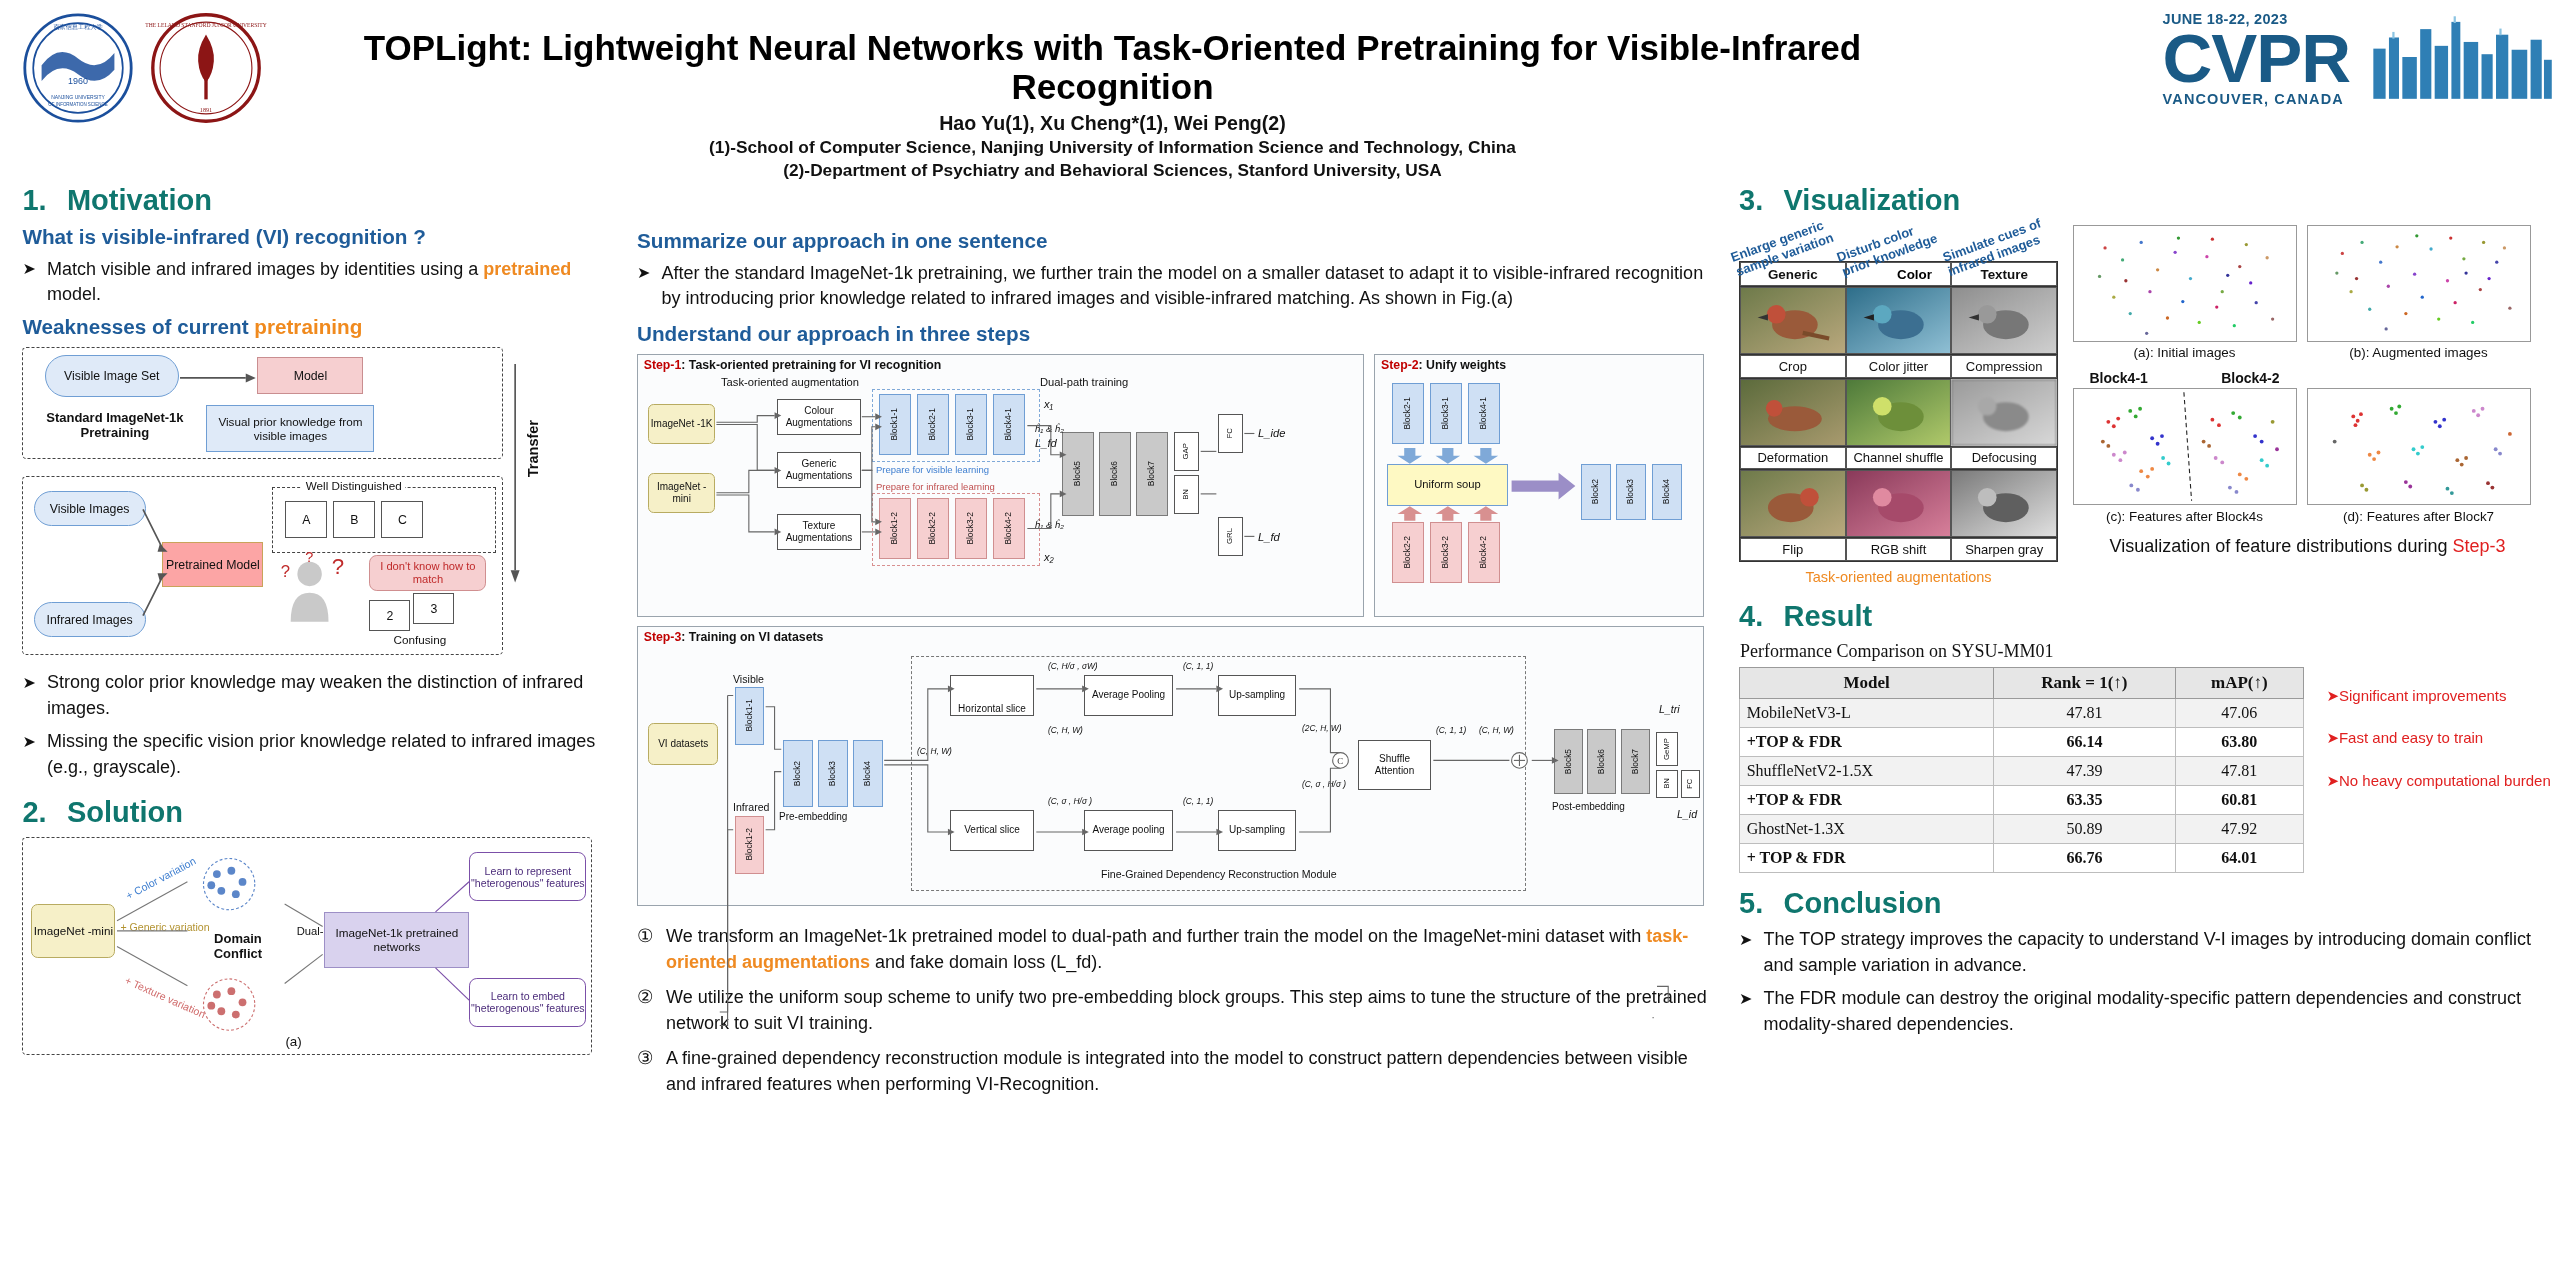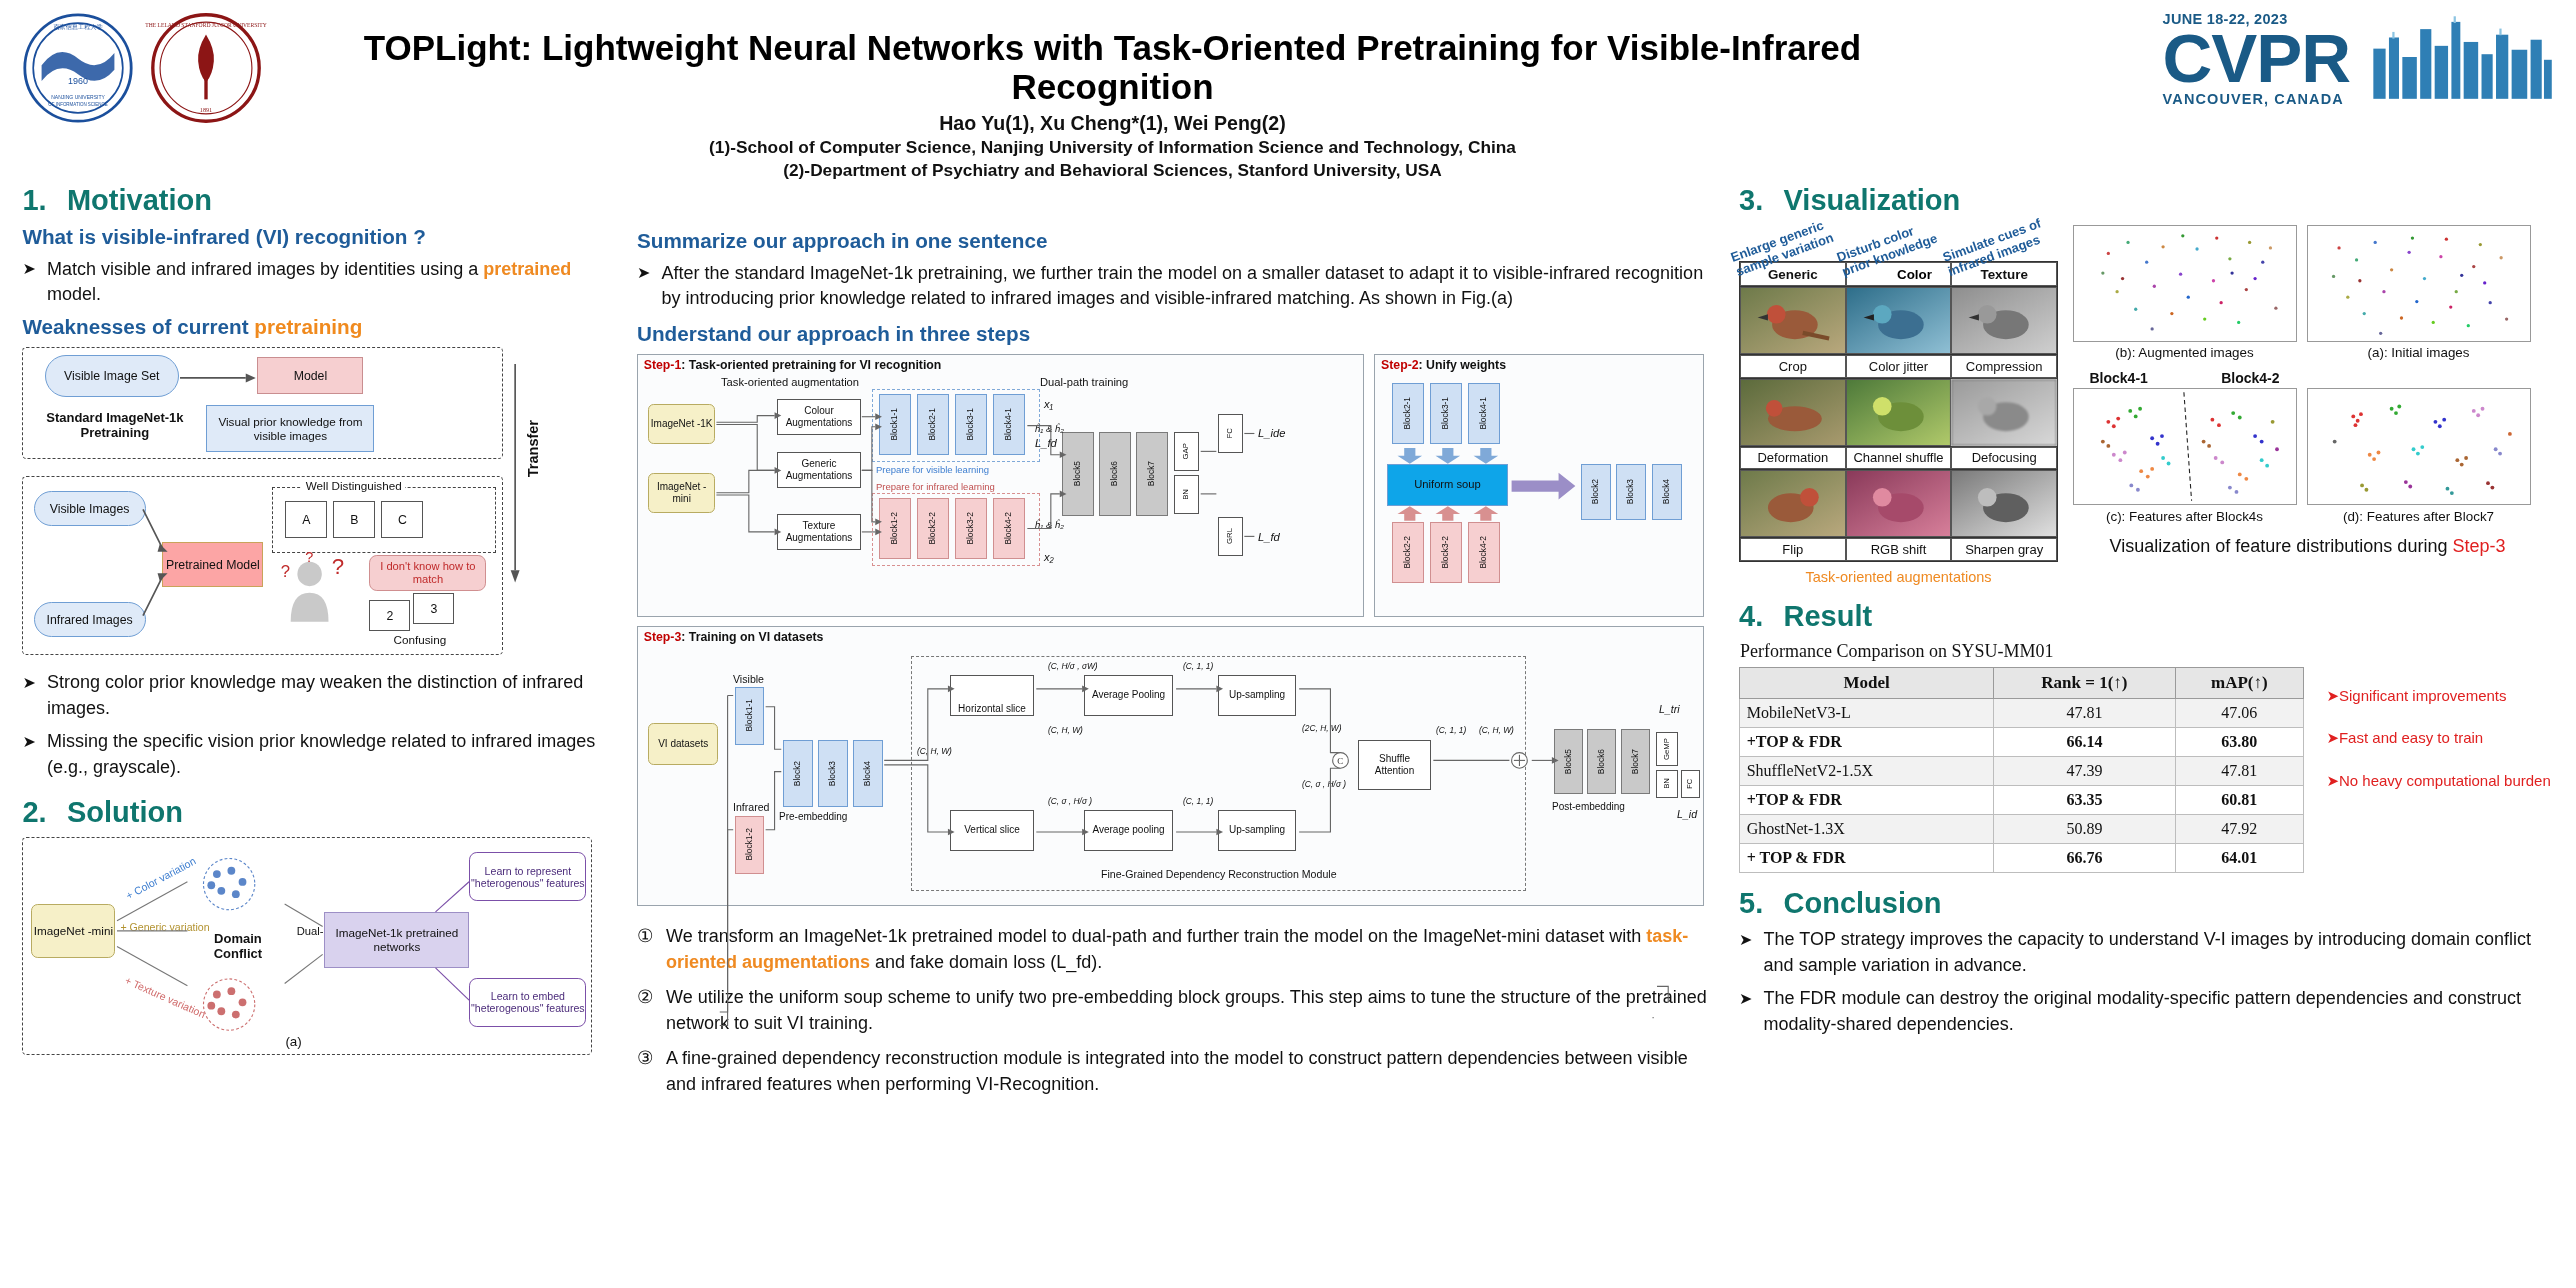--- a/index.html
+++ b/index.html
@@ -452,21 +452,21 @@
       <div class="bx" style="left:755px; top:168px; width:32px; height:61px; background:#f6cfd0; border-color:#d08f90; font-size:8.4px;">
         <span class="vtxt">Block2-2</span>
       </div>
       <div class="bx" style="left:793px; top:168px; width:32px; height:61px; background:#f6cfd0; border-color:#d08f90; font-size:8.4px;">
         <span class="vtxt">Block3-2</span>
       </div>
       <div class="bx" style="left:831px; top:168px; width:32px; height:61px; background:#f6cfd0; border-color:#d08f90; font-size:8.4px;">
         <span class="vtxt">Block4-2</span>
       </div>
 
-      <div class="bx" style="left:750px; top:110px; width:121px; height:42px; background:#0ea5e9; border-color:#6f9ed4; font-size:11.2px;">
+      <div class="bx" style="left:750px; top:110px; width:121px; height:42px; background:#fef9c3; border-color:#6f9ed4; font-size:11.2px;">
         <span>Uniform soup</span>
       </div>
 
       <div class="bx" style="left:944px; top:110px; width:30px; height:56px; background:#cfe0f4; border-color:#6f9ed4; font-size:8.4px;">
         <span class="vtxt">Block2</span>
       </div>
       <div class="bx" style="left:979px; top:110px; width:30px; height:56px; background:#cfe0f4; border-color:#6f9ed4; font-size:8.4px;">
         <span class="vtxt">Block3</span>
       </div>
       <div class="bx" style="left:1015px; top:110px; width:30px; height:56px; background:#cfe0f4; border-color:#6f9ed4; font-size:8.4px;">
@@ -729,20 +729,57 @@
         </div>
         <div style="font-size:14.5px; color:#ef8a22; text-align:center; margin-top:7.8px;">Task-oriented augmentations</div>
       </div>
 
       <div class="scatters">
         <div class="scatrow">
           <div>
             <div class="scatbox">
               <svg viewBox="0 0 400 210" style="width:100%;height:100%">
                 <g>
+                  <circle cx="54" cy="40" r="3" fill="#c44"></circle>
+                    <circle cx="86" cy="62" r="3" fill="#4a7"></circle>
+                    <circle cx="120" cy="30" r="3" fill="#47c"></circle>
+                  <circle cx="150" cy="80" r="3" fill="#c84"></circle>
+                    <circle cx="182" cy="48" r="3" fill="#84c"></circle>
+                    <circle cx="210" cy="96" r="3" fill="#4ac"></circle>
+                  <circle cx="240" cy="56" r="3" fill="#c4a"></circle>
+                    <circle cx="268" cy="120" r="3" fill="#7a4"></circle>
+                    <circle cx="300" cy="74" r="3" fill="#a44"></circle>
+                  <circle cx="330" cy="140" r="3" fill="#44a"></circle>
+                    <circle cx="70" cy="130" r="3" fill="#aa4"></circle>
+                    <circle cx="100" cy="160" r="3" fill="#4aa"></circle>
+                  <circle cx="136" cy="120" r="3" fill="#a4a"></circle>
+                    <circle cx="168" cy="168" r="3" fill="#c62"></circle>
+                    <circle cx="196" cy="138" r="3" fill="#26c"></circle>
+                  <circle cx="226" cy="176" r="3" fill="#6c2"></circle>
+                    <circle cx="258" cy="148" r="3" fill="#c26"></circle>
+                    <circle cx="290" cy="182" r="3" fill="#2c6"></circle>
+                  <circle cx="320" cy="104" r="3" fill="#62c"></circle>
+                    <circle cx="350" cy="58" r="3" fill="#c96"></circle>
+                  <circle cx="44" cy="92" r="3" fill="#696"></circle>
+                    <circle cx="360" cy="170" r="3" fill="#966"></circle>
+                  <circle cx="130" cy="196" r="3" fill="#669"></circle>
+                    <circle cx="250" cy="24" r="3" fill="#c33"></circle>
+                  <circle cx="188" cy="22" r="3" fill="#393"></circle>
+                    <circle cx="92" cy="100" r="3" fill="#933"></circle>
+                  <circle cx="278" cy="90" r="3" fill="#339"></circle>
+                    <circle cx="312" cy="34" r="3" fill="#993"></circle>
+                </g>
+              </svg>
+            </div>
+            <div class="scatcap">(a): Initial images</div>
+          </div>
+          <div>
+            <div class="scatbox">
+              <svg viewBox="0 0 400 210" style="width:100%;height:100%">
+                <g>
                   <circle cx="60" cy="50" r="3" fill="#c44"></circle>
                     <circle cx="96" cy="30" r="3" fill="#4a7"></circle>
                     <circle cx="130" cy="66" r="3" fill="#47c"></circle>
                   <circle cx="160" cy="38" r="3" fill="#c84"></circle>
                     <circle cx="192" cy="88" r="3" fill="#84c"></circle>
                     <circle cx="222" cy="42" r="3" fill="#4ac"></circle>
                   <circle cx="252" cy="100" r="3" fill="#c4a"></circle>
                     <circle cx="282" cy="60" r="3" fill="#7a4"></circle>
                     <circle cx="312" cy="116" r="3" fill="#a44"></circle>
                   <circle cx="342" cy="66" r="3" fill="#44a"></circle>
@@ -761,57 +798,20 @@
                   <circle cx="140" cy="188" r="3" fill="#669"></circle>
                     <circle cx="258" cy="22" r="3" fill="#c33"></circle>
                   <circle cx="196" cy="18" r="3" fill="#393"></circle>
                     <circle cx="86" cy="96" r="3" fill="#933"></circle>
                   <circle cx="286" cy="86" r="3" fill="#339"></circle>
                     <circle cx="318" cy="30" r="3" fill="#993"></circle>
                 </g>
               </svg>
             </div>
             <div class="scatcap">(b): Augmented images</div>
-          </div>
-          <div>
-            <div class="scatbox">
-              <svg viewBox="0 0 400 210" style="width:100%;height:100%">
-                <g>
-                  <circle cx="54" cy="40" r="3" fill="#c44"></circle>
-                    <circle cx="86" cy="62" r="3" fill="#4a7"></circle>
-                    <circle cx="120" cy="30" r="3" fill="#47c"></circle>
-                  <circle cx="150" cy="80" r="3" fill="#c84"></circle>
-                    <circle cx="182" cy="48" r="3" fill="#84c"></circle>
-                    <circle cx="210" cy="96" r="3" fill="#4ac"></circle>
-                  <circle cx="240" cy="56" r="3" fill="#c4a"></circle>
-                    <circle cx="268" cy="120" r="3" fill="#7a4"></circle>
-                    <circle cx="300" cy="74" r="3" fill="#a44"></circle>
-                  <circle cx="330" cy="140" r="3" fill="#44a"></circle>
-                    <circle cx="70" cy="130" r="3" fill="#aa4"></circle>
-                    <circle cx="100" cy="160" r="3" fill="#4aa"></circle>
-                  <circle cx="136" cy="120" r="3" fill="#a4a"></circle>
-                    <circle cx="168" cy="168" r="3" fill="#c62"></circle>
-                    <circle cx="196" cy="138" r="3" fill="#26c"></circle>
-                  <circle cx="226" cy="176" r="3" fill="#6c2"></circle>
-                    <circle cx="258" cy="148" r="3" fill="#c26"></circle>
-                    <circle cx="290" cy="182" r="3" fill="#2c6"></circle>
-                  <circle cx="320" cy="104" r="3" fill="#62c"></circle>
-                    <circle cx="350" cy="58" r="3" fill="#c96"></circle>
-                  <circle cx="44" cy="92" r="3" fill="#696"></circle>
-                    <circle cx="360" cy="170" r="3" fill="#966"></circle>
-                  <circle cx="130" cy="196" r="3" fill="#669"></circle>
-                    <circle cx="250" cy="24" r="3" fill="#c33"></circle>
-                  <circle cx="188" cy="22" r="3" fill="#393"></circle>
-                    <circle cx="92" cy="100" r="3" fill="#933"></circle>
-                  <circle cx="278" cy="90" r="3" fill="#339"></circle>
-                    <circle cx="312" cy="34" r="3" fill="#993"></circle>
-                </g>
-              </svg>
-            </div>
-            <div class="scatcap">(a): Initial images</div>
           </div>
         </div>
 
         <div style="display:flex; gap:10px; margin-top:2.2px;">
           <div style="width:224px; font-size:14px; font-weight:bold; display:flex; justify-content:space-between; padding:0 17px;">
             <span>Block4-1</span>
             <span>Block4-2</span>
           </div>
           <div style="width:224px;"></div>
         </div>

